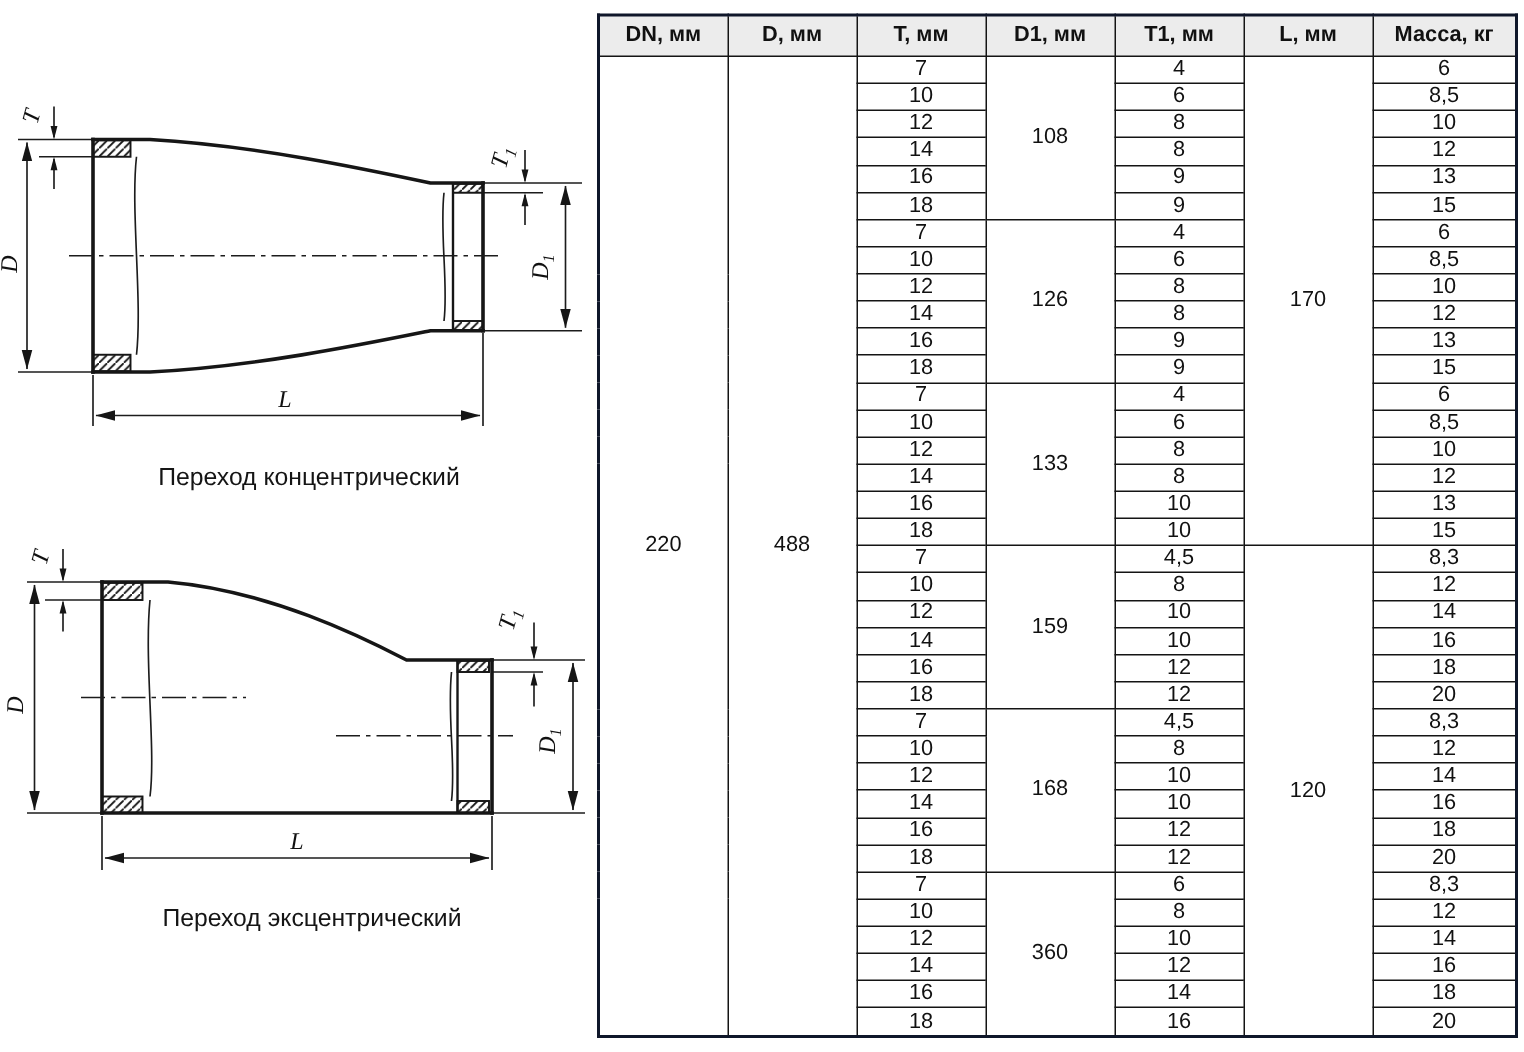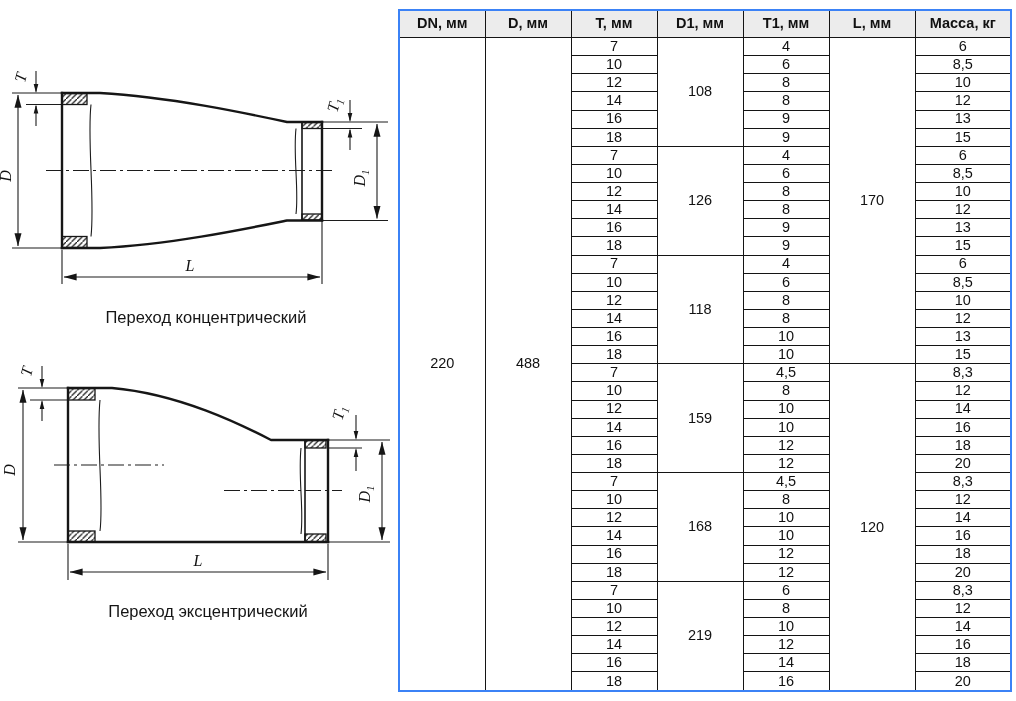--- a/index.html
+++ b/index.html
@@ -12,21 +12,21 @@
   .thin{stroke:#1c1c1c;stroke-width:1.1;fill:none;}
   .dimline{stroke:#1c1c1c;stroke-width:1.1;fill:none;}
   .centerline{stroke:#1c1c1c;stroke-width:1.05;fill:none;stroke-dasharray:16 4 3 4;}
   .hatchrect{fill:url(#hatch);stroke:#161616;stroke-width:1.3;}
   .arrtri{fill:#161616;stroke:none;}
   .dim-label{font-family:"Liberation Serif",serif;font-style:italic;font-size:16px;fill:#111;}
   .dim-label .sub{font-size:11px;}
   .caption{font-family:"Liberation Sans",sans-serif;font-size:16.5px;fill:#151515;}
   
   .spec-table{position:absolute;left:398px;top:9px;width:612px;height:683px;
-              border-collapse:collapse;table-layout:fixed;border:2px solid #3b82f6;}
+              border-collapse:collapse;table-layout:fixed;border:2px solid #0f172a;}
   .spec-table th,.spec-table td{border:1px solid #141414;text-align:center;vertical-align:middle;
               padding:0;line-height:1.05;}
   .spec-table thead th{height:26px;background:#ececec;font-weight:bold;font-size:14.5px;}
   .spec-table tbody td{font-size:14.5px;background:#fff;}
 </style>
 </head>
 <body>
 
 <div class="page">
 
@@ -226,21 +226,21 @@
           <td>9</td>
           <td>13</td>
         </tr>
         <tr>
           <td>18</td>
           <td>9</td>
           <td>15</td>
         </tr>
         <tr>
           <td>7</td>
-          <td rowspan="6">118</td>
+          <td rowspan="6">133</td>
           <td>4</td>
           <td>6</td>
         </tr>
         <tr>
           <td>10</td>
           <td>6</td>
           <td>8,5</td>
         </tr>
         <tr>
           <td>12</td>
@@ -320,21 +320,21 @@
           <td>12</td>
           <td>18</td>
         </tr>
         <tr>
           <td>18</td>
           <td>12</td>
           <td>20</td>
         </tr>
         <tr>
           <td>7</td>
-          <td rowspan="6">219</td>
+          <td rowspan="6">360</td>
           <td>6</td>
           <td>8,3</td>
         </tr>
         <tr>
           <td>10</td>
           <td>8</td>
           <td>12</td>
         </tr>
         <tr>
           <td>12</td>

